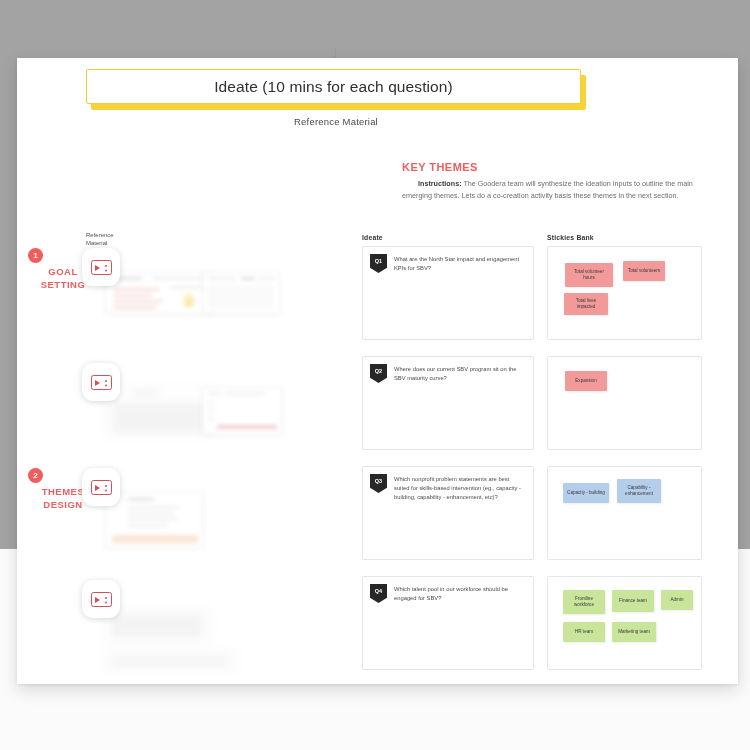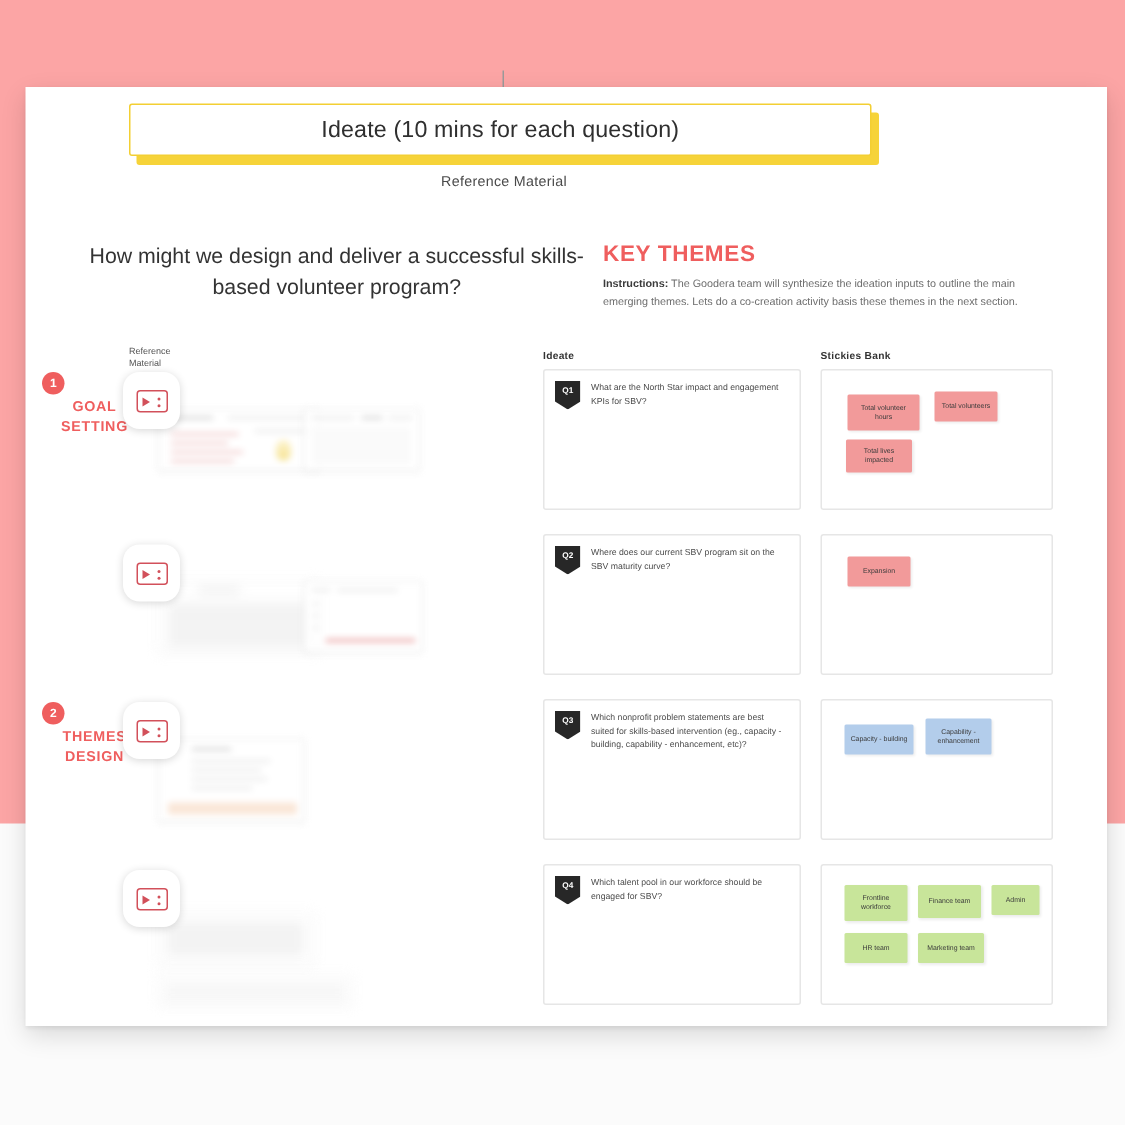--- a/index.html
+++ b/index.html
@@ -4,21 +4,21 @@
 <style>
   * { box-sizing: border-box; margin: 0; padding: 0; }
 
   html, body {
     width: 750px; height: 750px;
     background: #fbfbfb;
     font-family: "Liberation Sans", sans-serif;
     overflow: hidden;
   }
 
-  .stage { position: relative; width: 750px; height: 549px; background: #fca5a5; }
+  .stage { position: relative; width: 750px; height: 549px; background: #a3a3a3; }
 
   
   .connector {
     position: absolute; left: 335px; top: 47px;
     width: 1px; height: 15px; background: #9a9a9a;
   }
 
   
   .board {
     position: absolute; left: 17px; top: 58px;
@@ -47,25 +47,25 @@
 
   
   .hmw {
     position: absolute; left: 35px; top: 103px; width: 345px;
     text-align: center; font-size: 14.2px; line-height: 1.45; color: #333;
   }
 
   
   .themes { position: absolute; left: 385px; top: 103px; width: 300px; }
   .themes-title {
-    font-size: 15px; font-weight: bold; color: #ef5e5e;
+    font-size: 11px; font-weight: bold; color: #ef5e5e;
     letter-spacing: .45px; margin-bottom: 5px;
   }
   .themes-body { font-size: 7.2px; line-height: 1.62; color: #6d6d6d; }
-  .themes-body b { color: #3b3b3b; }
+  .themes-body b { color: #3b3b3b; margin-left: 16px; }
 
   
   .phase { position: absolute; width: 70px; }
   .phase-badge {
     width: 15px; height: 15px; border-radius: 50%;
     background: #ef5e5e; color: #fff; font-size: 8px; font-weight: bold;
     display: flex; align-items: center; justify-content: center; margin-bottom: 3px;
   }
   .phase-label {
     font-size: 9.5px; font-weight: bold; color: #ef5e5e;
@@ -158,21 +158,20 @@
   <div class="board">
 
     <div class="banner-wrap">
       <div class="banner-shadow"></div>
       <div class="banner">
         <span class="banner-text">Ideate (10 mins for each question)</span>
       </div>
     </div>
     <div class="banner-sub">Reference Material</div>
 
-    <div class="hmw">How might we design and deliver a successful skills-based volunteer program?</div>
 
     <div class="themes">
       <div class="themes-title">KEY THEMES</div>
       <div class="themes-body">
         <b>Instructions:</b><span> The Goodera team will synthesize the ideation inputs to outline the main emerging themes. Lets do a co-creation activity basis these themes in the next section.</span>
       </div>
     </div>
 
     <div class="phase" style="left:11px; top:190px;">
       <div class="phase-badge">1</div>

